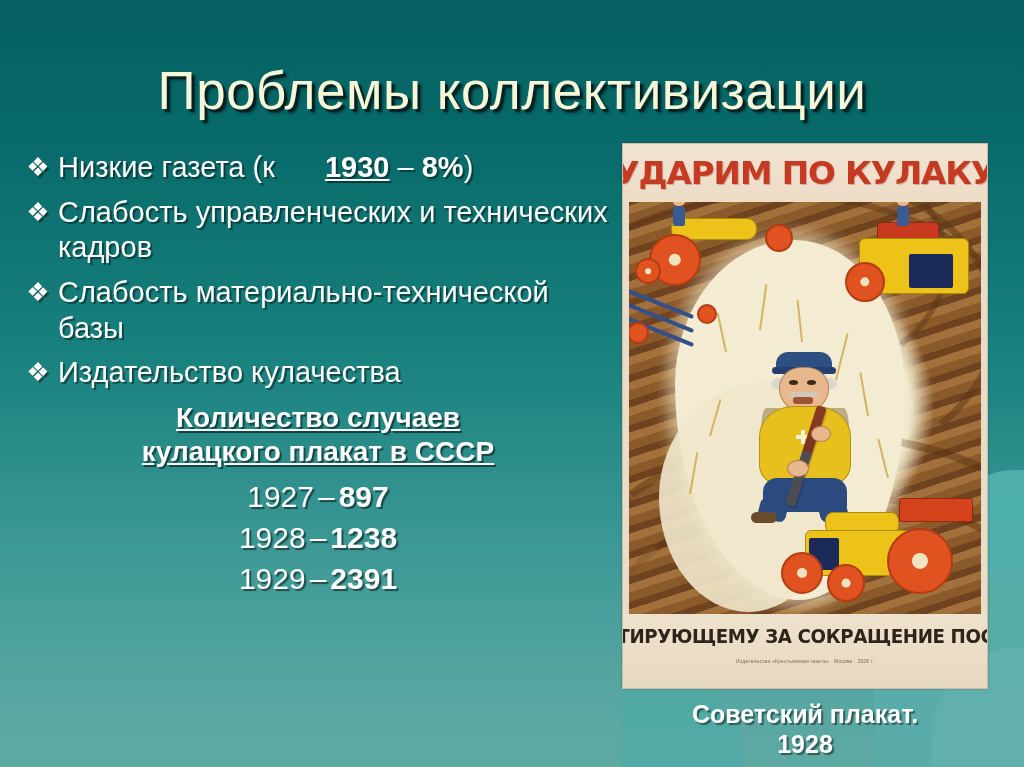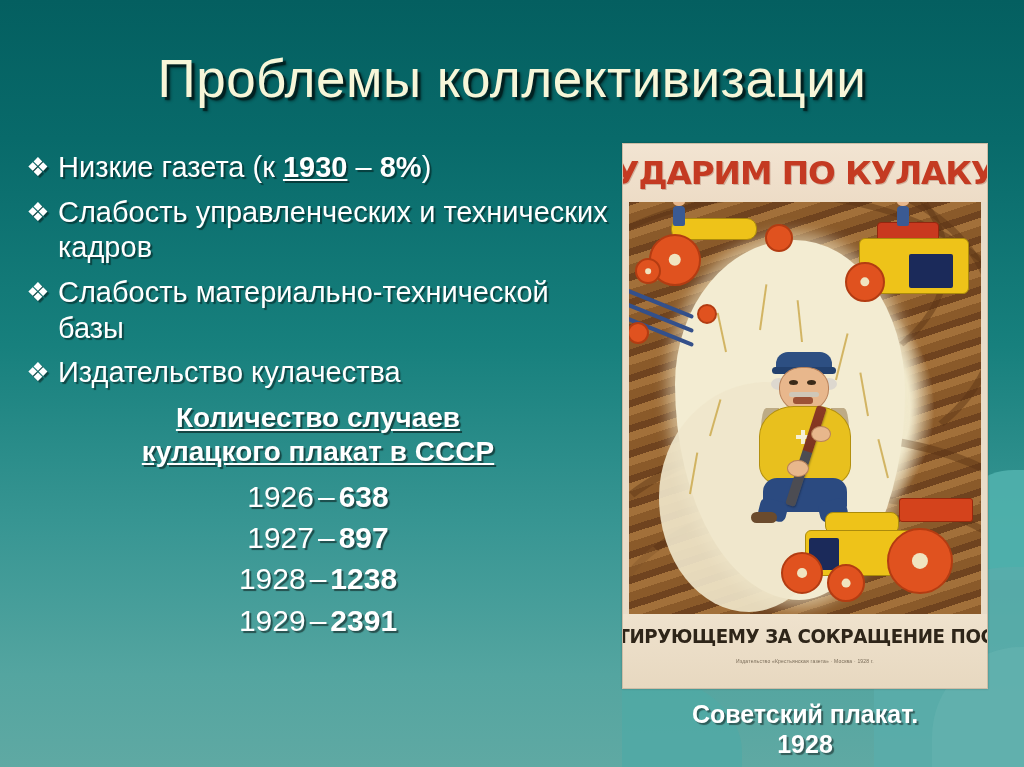--- a/index.html
+++ b/index.html
@@ -42,21 +42,21 @@
   }
   .deco-cap{
     left:622px; bottom:0; width:120px; height:95px;
     background:#4fa9a5;
     border-top-right-radius:110px 80px;
     opacity:.75;
   }
 
   
   .title{
-    position:absolute; left:0; top:48px; width:1024px;
+    position:absolute; left:0; top:60px; width:1024px;
     text-align:center;
     font-size:53px;
     font-weight:400;
     letter-spacing:.5px;
     color:#f7f6d8;
     text-shadow:3px 3px 1px rgba(0,0,0,.55), 4px 4px 3px rgba(0,0,0,.35);
     white-space:nowrap;
   }
 
   
@@ -76,21 +76,21 @@
     width:40px;
     position:relative;
     top:2px;
     font-size:26px;
     color:#ffffff;
     text-align:center;
     text-shadow:2px 2px 1px rgba(0,0,0,.45);
   }
   .bullet .btxt{ flex:1 1 auto; }
   .bullet b{ font-weight:bold; }
-  .bullet u.num{ text-decoration:underline; font-weight:bold; }
+  .bullet u.num{ text-decoration:underline; font-weight:bold;margin-left:42px; }
 
   
   .stats{
     margin-top:10px;
     text-align:center;
     color:#ffffff;
   }
   .stats-head{
     font-size:28px;
     font-weight:bold;
@@ -343,23 +343,20 @@
       <span class="btxt">Издательство кулачества</span>
     </div>
 
     <div class="stats">
       <div class="stats-head">
         <span>Количество случаев</span>
         <br>
         <span>кулацкого плакат в СССР</span>
       </div>
       <div class="stats-rows">
-        <div class="stat-row">
-          <span class="yr">1926</span><span class="dash">–</span><span class="val">638</span>
-        </div>
         <div class="stat-row">
           <span class="yr">1927</span><span class="dash">–</span><span class="val">897</span>
         </div>
         <div class="stat-row">
           <span class="yr">1928</span><span class="dash">–</span><span class="val">1238</span>
         </div>
         <div class="stat-row">
           <span class="yr">1929</span><span class="dash">–</span><span class="val">2391</span>
         </div>
       </div>

